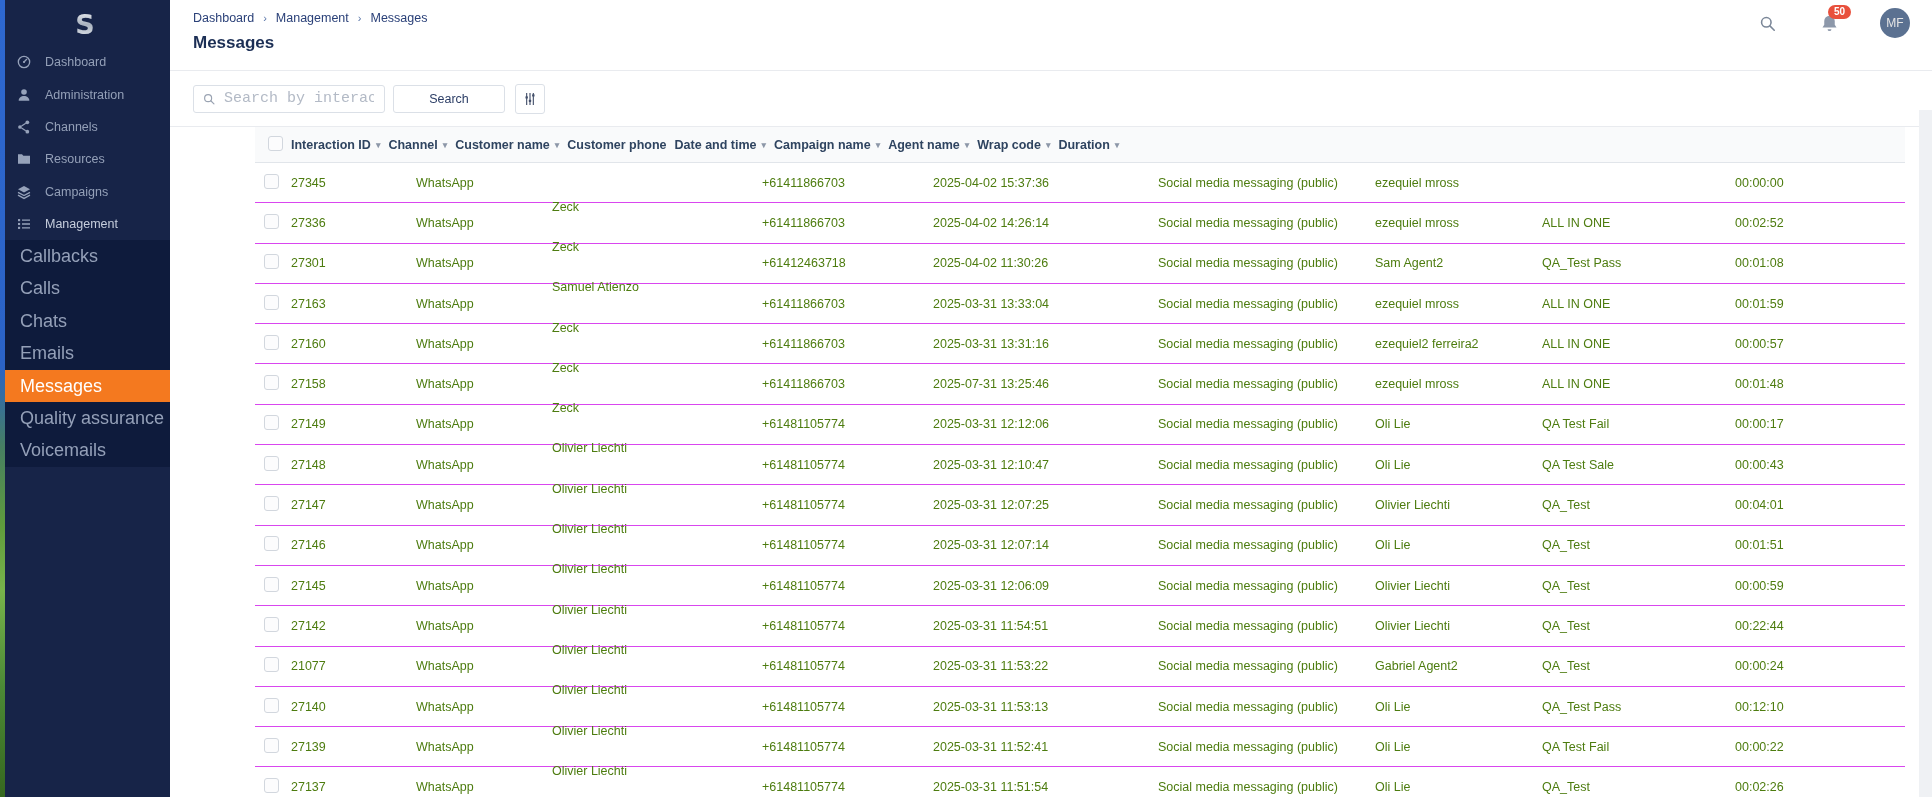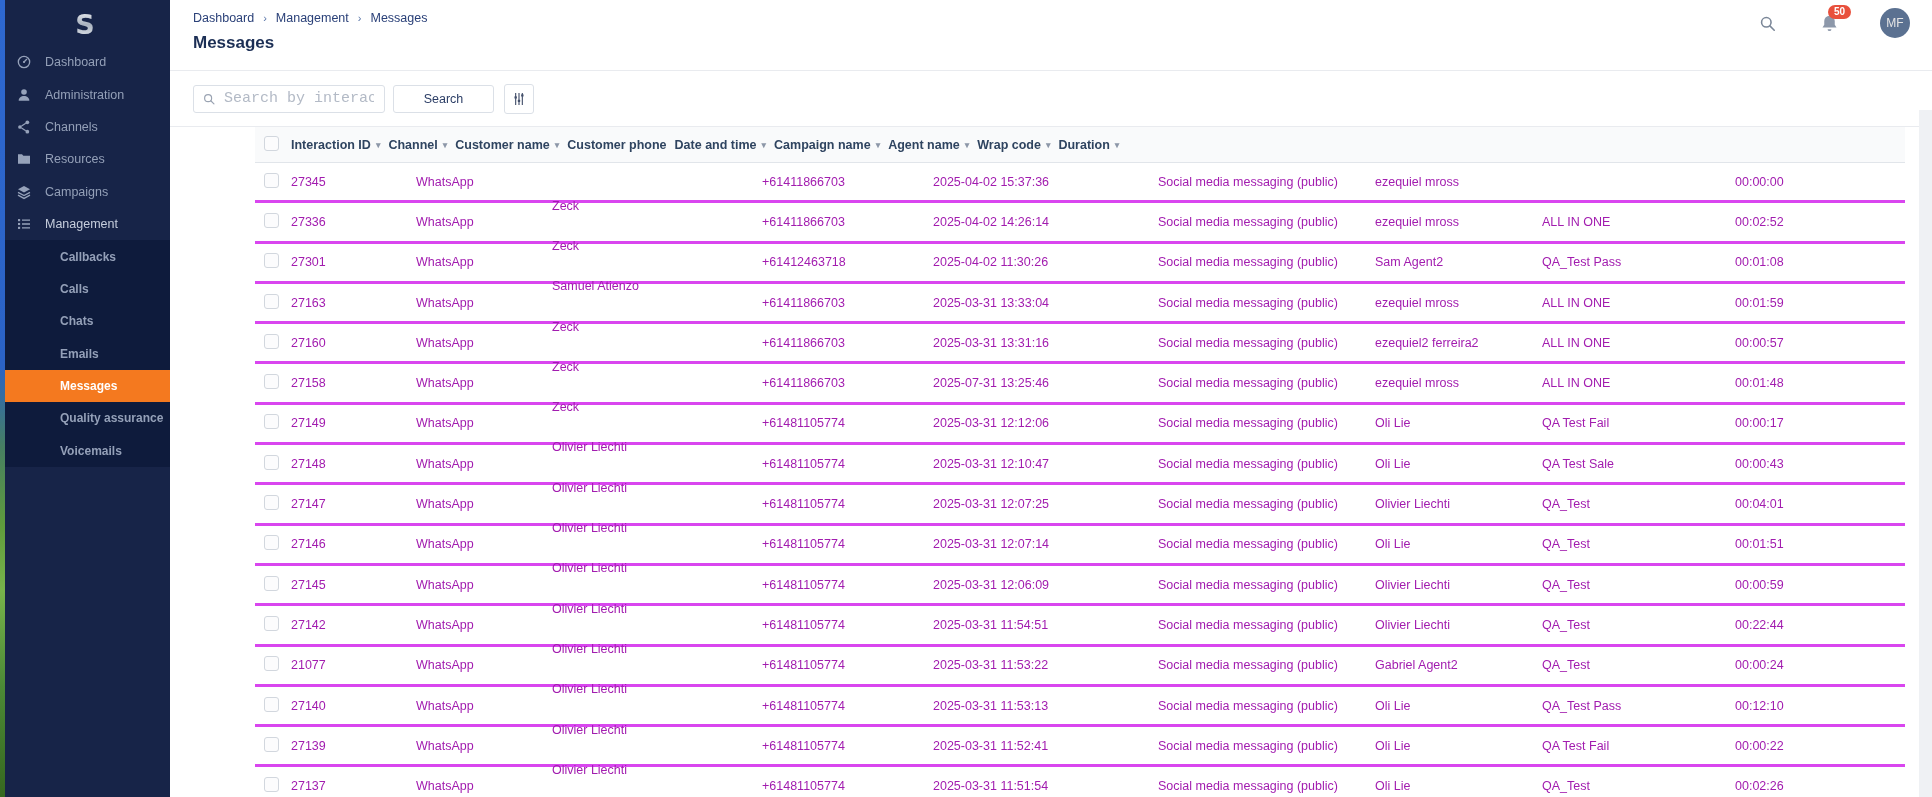--- a/index.html
+++ b/index.html
@@ -11,22 +11,22 @@
   
   .sidebar{position:absolute;left:0;top:0;width:170px;height:797px;background:#172448;z-index:5;}
   .edge-stripe{position:absolute;left:0;top:0;width:5px;height:797px;z-index:6;
     background:linear-gradient(180deg,#2e68d0 0%,#2b63c6 46%,#467f62 56%,#5f9c3c 66%,#77b34b 74%,#4c8a36 86%,#36681f 100%);}
   .logo-box{height:42px;display:flex;align-items:center;justify-content:center;padding-top:4px;}
   .nav-item{height:32.4px;display:flex;align-items:center;gap:13px;padding-left:16px;
     color:#94a0b8;font-size:12.5px;cursor:pointer;}
   .nav-item.expanded{color:#c6cedd;}
   .nav-icon{width:16px;height:16px;flex:none;}
   .submenu{background:#0e1b3c;}
-  .sub-item{height:32.4px;display:flex;align-items:center;padding-left:60px;
-    color:#94a0b8;font-size:12px;cursor:pointer;font-weight:bold;}
+  .sub-item{height:32.4px;display:flex;align-items:center;padding-left:20px;
+    color:#94a0b8;font-size:18px;cursor:pointer;}
   .sub-item.active{background:#f4791f;color:#ffffff;}
   
   .topbar{position:absolute;top:8px;right:22px;display:flex;align-items:center;gap:40px;z-index:4;}
   .icon-btn{width:22px;height:22px;display:flex;align-items:center;justify-content:center;cursor:pointer;}
   .bell-wrap{position:relative;}
   .badge{position:absolute;top:-7px;left:10px;background:#e8503c;color:#fff;font-size:10px;
     font-weight:bold;border-radius:9px;padding:2px 6px;line-height:1;}
   .avatar{width:30px;height:30px;border-radius:50%;background:#5b7191;color:#e5e5e5;font-size:12px;
     display:flex;align-items:center;justify-content:center;cursor:pointer;}
   
@@ -35,31 +35,31 @@
   .crumbs{padding:11px 0 0 23px;font-size:12.5px;color:#2a4078;display:flex;align-items:center;gap:9px;}
   .crumb{cursor:pointer;}
   .crumb-sep{color:#5874a8;font-size:11px;}
   .page-title{margin:8px 0 0 23px;font-size:17px;font-weight:700;color:#1c2f55;}
   .searchbar{height:56px;border-bottom:1px solid #e9ebef;box-sizing:border-box;display:flex;
     align-items:center;padding-left:23px;}
   .search-input{width:192px;height:28px;border:1px solid #dbe0e7;border-radius:3px;display:flex;
     align-items:center;padding:0 8px;gap:6px;box-sizing:border-box;background:#fff;}
   .search-input input{border:0;outline:0;font-size:15px;width:100%;font-family:Liberation Mono, monospace;color:#4d7c0f;}
   .search-input input::placeholder{color:#b3bac6;}
-  .search-btn{width:101px;height:28px;border:1px solid #dbe0e7;border-radius:3px;background:#fff;
+  .search-btn{width:112px;height:28px;border:1px solid #dbe0e7;border-radius:3px;background:#fff;
     color:#2c3e66;font-size:12.5px;margin-left:8px;display:flex;align-items:center;justify-content:center;
     cursor:pointer;font-family:inherit;}
   .filter-btn{width:28px;height:28px;border:1px solid #dbe0e7;border-radius:3px;background:#fff;
     margin-left:10px;display:flex;align-items:center;justify-content:center;cursor:pointer;}
   
   .table-wrap{margin-left:85px;margin-right:27px;}
   .thead{display:flex;align-items:center;height:36px;background:#f9fafb;border-bottom:1px solid #e1e5ea;
-    font-weight:700;color:#2f4460;font-size:12.5px;box-sizing:border-box;}
-  .trow{display:flex;align-items:center;height:40.3px;border-bottom:3px solid #d946ef;
-    font-size:12.5px;color:#a21caf;box-sizing:border-box;justify-content:flex-end;}
+    font-weight:700;color:#2f4460;font-size:12.5px;box-sizing:border-box;text-align:right;}
+  .trow{display:flex;align-items:center;height:40.3px;border-bottom:1px solid #d946ef;
+    font-size:12.5px;color:#4d7c0f;box-sizing:border-box;justify-content:flex-end;}
   .cell{padding-right:8px;white-space:nowrap;overflow:hidden;box-sizing:border-box;}
   .hcell{display:flex;align-items:center;cursor:pointer;}
   .caret{font-size:9px;color:#8d97a8;margin-left:5px;}
   .checkbox{width:13px;height:13px;border:1px solid #d2d7de;border-radius:3px;background:#fcfcfd;
     display:inline-block;cursor:pointer;}
   .col-check{width:36px;padding-left:9px;}
   .col-0{width:125px;} .col-1{width:136px;} .col-2{width:169px;margin-top:48px;} .col-3{width:171px;margin-left:41px;}
   .col-4{width:225px;} .col-5{width:217px;} .col-6{width:167px;} .col-7{width:153px;}
   .col-8{flex:1;margin-left:40px;}
   

